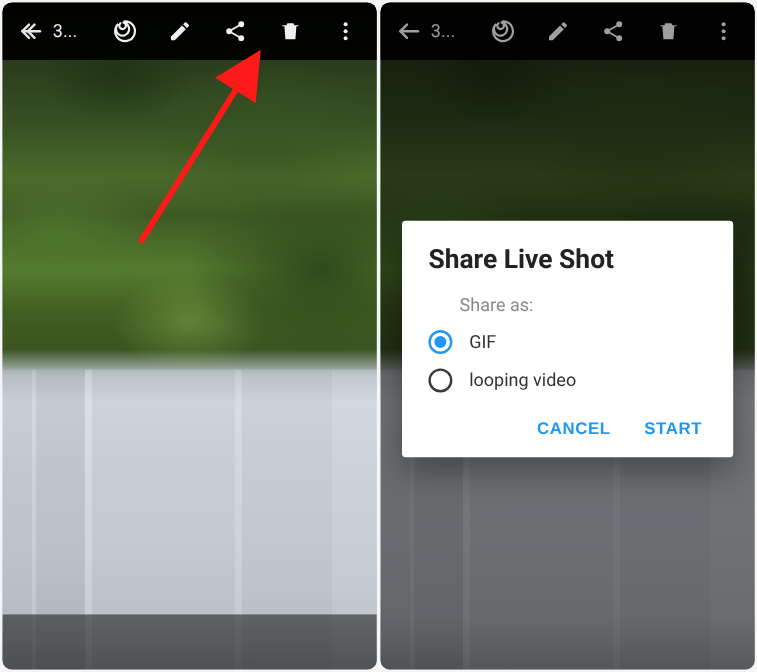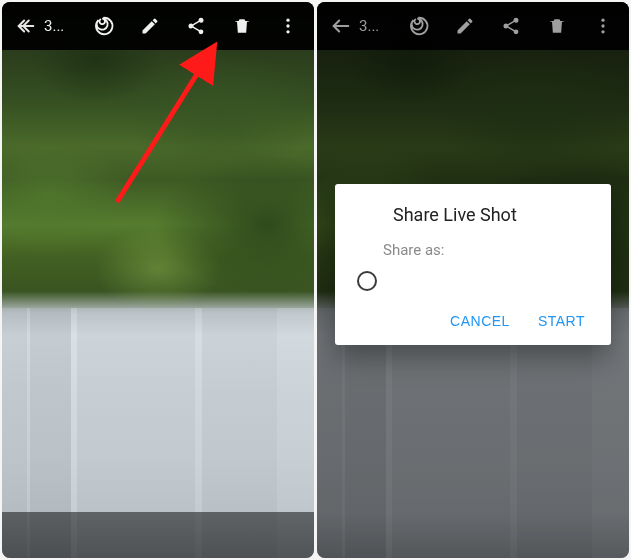--- a/index.html
+++ b/index.html
@@ -82,25 +82,24 @@
     position:absolute;
     left: 18px; right: 18px;
     top: 182px;
     background: #fff;
     border-radius: 3px;
     box-shadow: 0 12px 28px rgba(0,0,0,0.35);
     z-index:5;
     padding: 20px 22px 8px;
   }
   .dialog-title {
-    font-size: 18px;
+    font-size: 22px;
     color: #222;
-    font-weight: 400;
+    font-weight: 700;
     margin-bottom: 16px;
-    margin-left: 36px;
   }
   .dialog-subtitle {
     font-size: 15px;
     color: #8a8a8a;
     margin-bottom: 12px;
     margin-left: 26px;
   }
   .radio-row {
     display:flex; align-items:center; gap:14px;
     font-size:15px; color:#333; margin-bottom:12px;
@@ -112,21 +111,21 @@
   }
   .radio.sel { border:2px solid #2196f3; }
   .radio.sel::after{ content:""; width:10px; height:10px; border-radius:50%; background:#2196f3; }
   .radio.unsel { border:2px solid #3a3a3a; }
   .dialog-actions {
     display:flex; justify-content:flex-end; gap:28px;
     padding: 10px 4px 8px;
   }
   .dialog-actions button {
     border:none; background:none; cursor:pointer;
-    font-size:14px; font-weight:400; letter-spacing:0.5px;
+    font-size:14px; font-weight:700; letter-spacing:0.5px;
     color:#2196f3;
   }
 </style>
 </head>
 <body>
 
 <div class="screen left">
   <div class="topbar">
     <div class="back">
       <svg width="22" height="22" viewBox="0 0 24 24" fill="none" stroke="currentColor" stroke-width="2.2" stroke-linecap="round" stroke-linejoin="round">
@@ -219,20 +218,25 @@
       </div>
     </div>
   </div>
 
   <div class="overlay-dim"></div>
 
   <div class="dialog">
     <div class="dialog-title">Share Live Shot</div>
     <div class="dialog-subtitle">Share as:</div>
     <div class="radio-row">
+      <span class="radio sel"></span>
+      <span>GIF</span>
+    </div>
+    <div class="radio-row">
       <span class="radio unsel"></span>
+      <span>looping video</span>
     </div>
     <div class="dialog-actions">
       <button>CANCEL</button>
       <button>START</button>
     </div>
   </div>
 </div>
 
 </body></html>

